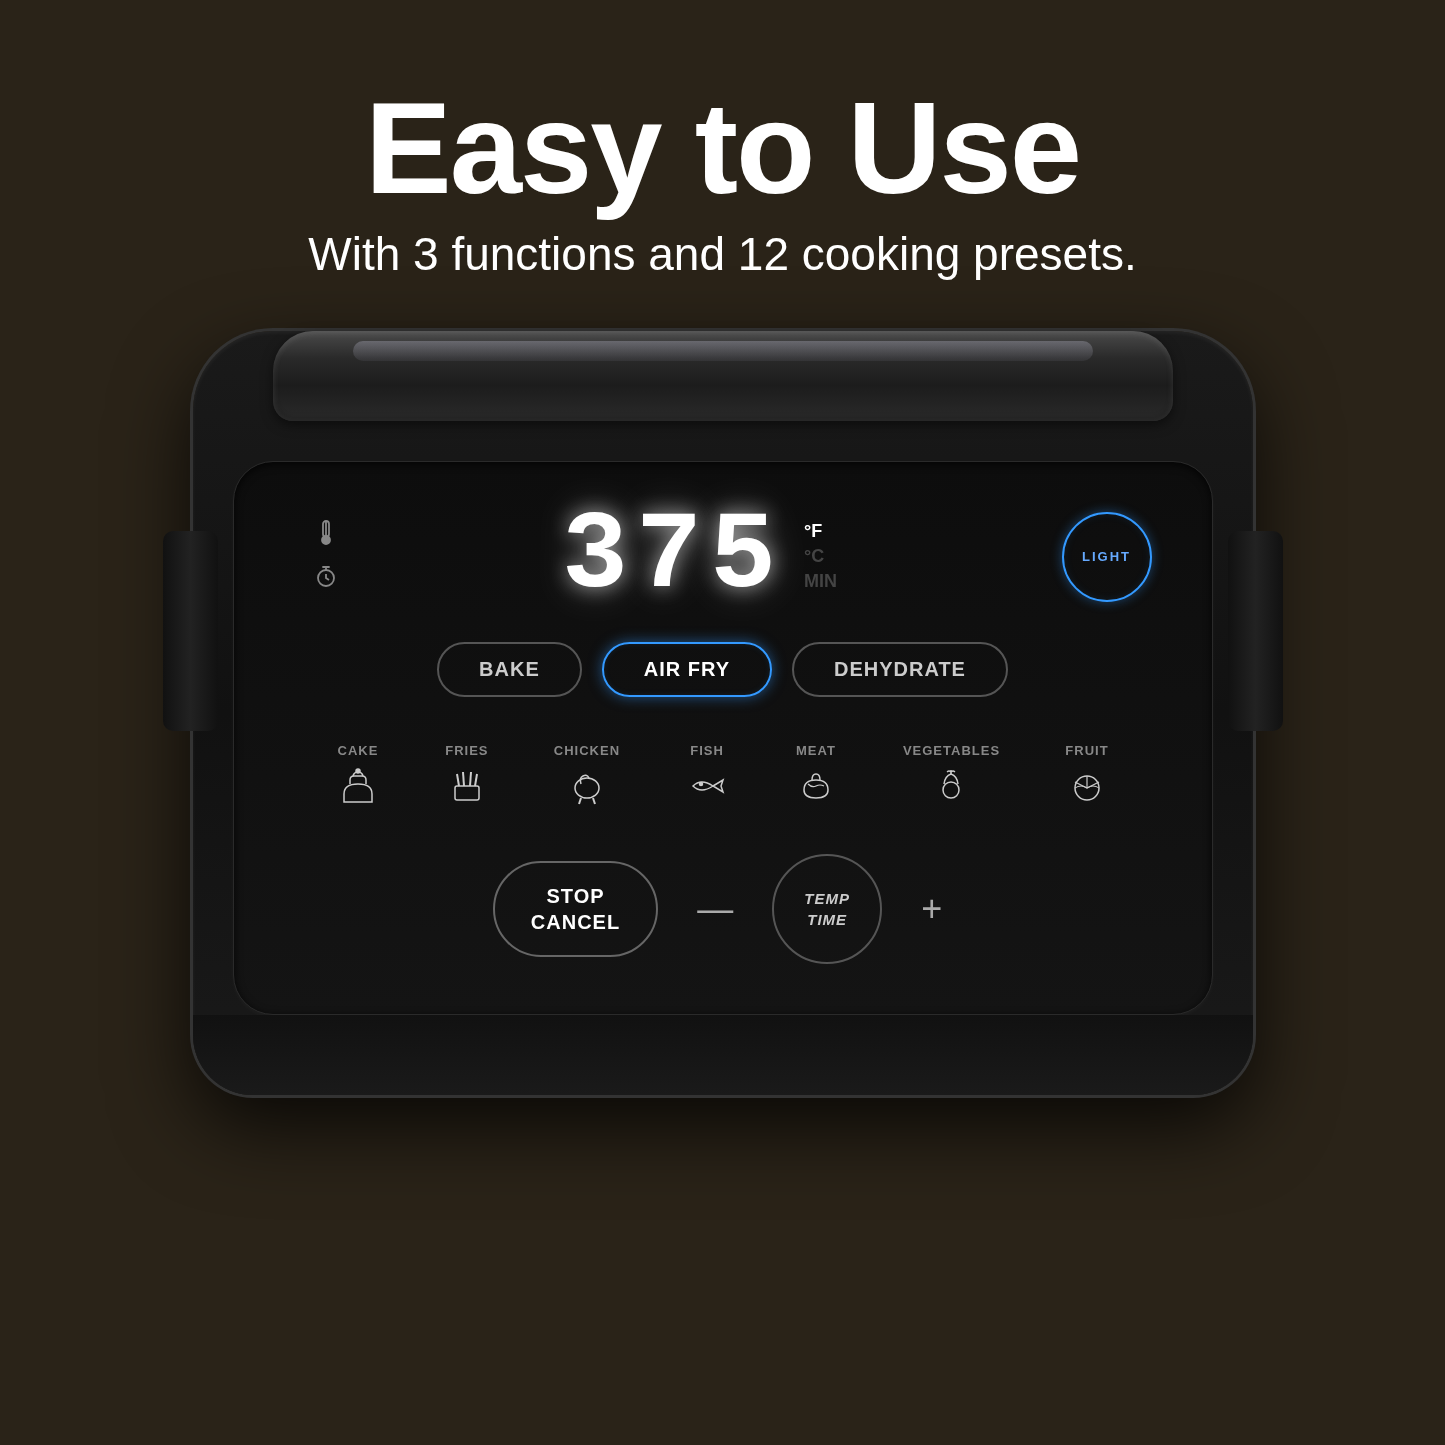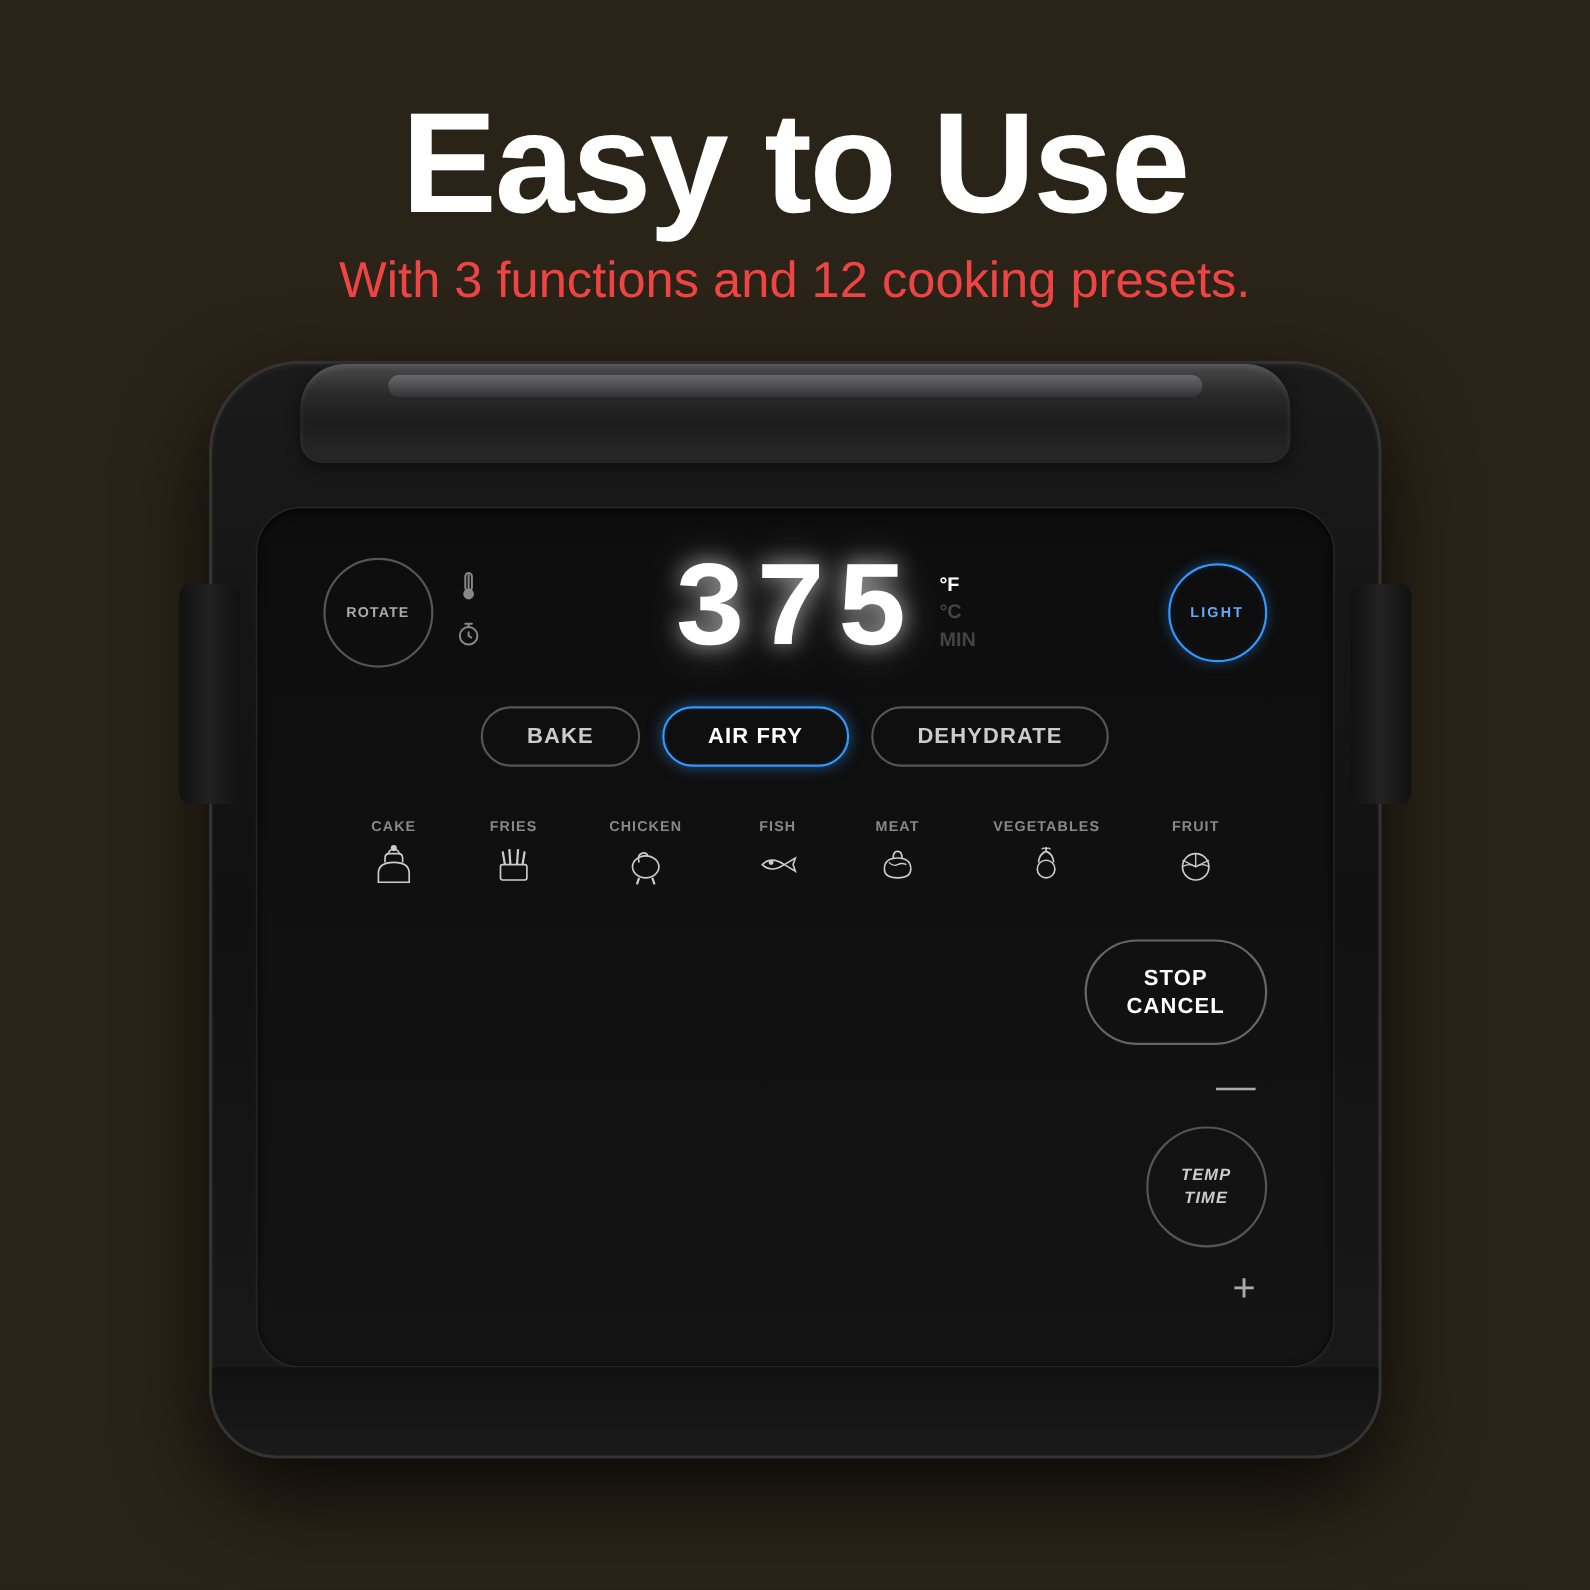--- a/index.html
+++ b/index.html
@@ -25,21 +25,21 @@
       font-size: 130px;
       font-weight: 900;
       color: #ffffff;
       line-height: 1.05;
       letter-spacing: -2px;
     }
 
     .hero-subtitle {
       font-size: 46px;
       font-weight: 400;
-      color: #ef4444;
+      color: #ffffff;
       margin-top: 10px;
     }
 
     
     .appliance-wrapper {
       position: relative;
       width: 1060px;
       margin-top: 20px;
     }
 
@@ -257,24 +257,23 @@
       width: 44px;
       height: 44px;
       fill: none;
       stroke: #cccccc;
       stroke-width: 1.5;
     }
 
     
     .row-controls {
       display: flex;
-      align-items: flex-end;
+      align-items: center;
       justify-content: center;
-      gap: 16px;
-      flex-direction: column;
+      gap: 29px;
     }
 
     .btn-stop {
       padding: 20px 36px;
       border-radius: 50px;
       border: 2px solid #666;
       background: transparent;
       color: #ffffff;
       font-size: 20px;
       font-weight: 700;
@@ -344,21 +343,20 @@
 
 <div class="appliance-wrapper">
   <div class="appliance-body">
 
     <div class="top-lid"></div>
 
     <div class="control-panel">
 
       <div class="row-display">
 
-        <button class="btn-rotate">ROTATE</button>
 
         <div class="icons-col">
           <span class="icon-small">
             
             <svg width="22" height="28" viewBox="0 0 22 28" fill="none" stroke="#888" stroke-width="1.8">
               <path d="M11 3 L11 18"></path>
               <circle cx="11" cy="21" r="4" fill="#888"></circle>
               <rect x="8" y="2" width="6" height="16" rx="3" stroke="#888" fill="none"></rect>
             </svg>
           </span>

